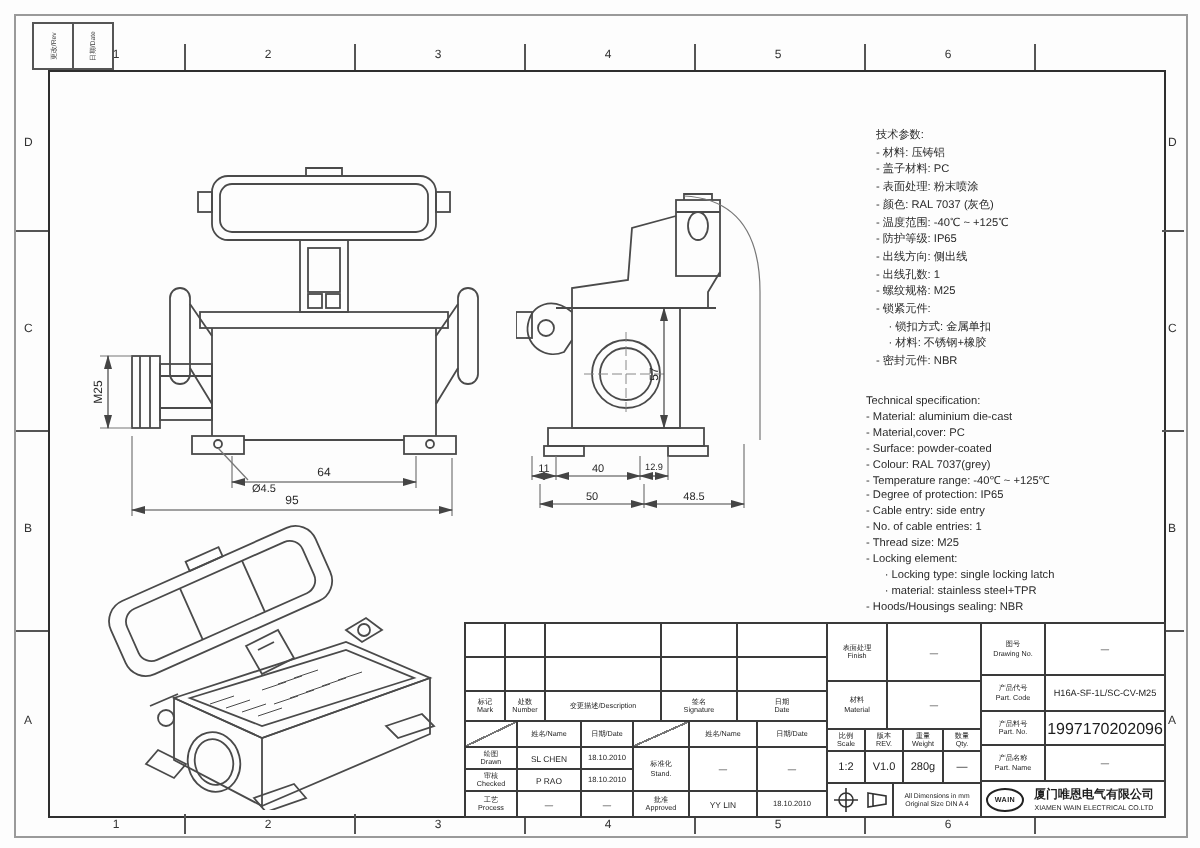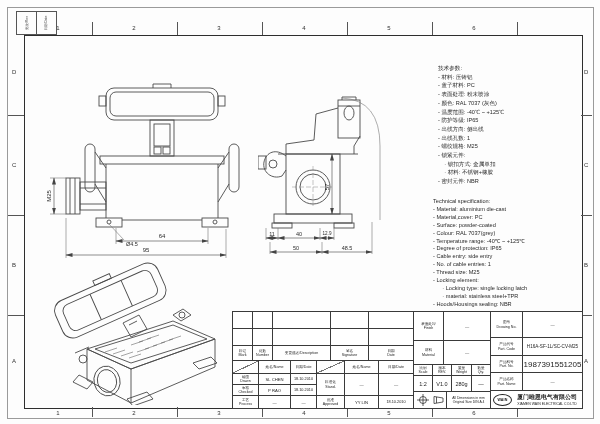--- a/index.html
+++ b/index.html
@@ -333,21 +333,21 @@
 Original Size DIN A 4</div>
 
   <div class="c lb" style="left:258px;top:0;width:32px;height:26px">图号
 Drawing No.</div>
   <div class="c vl noR" style="left:290px;top:0;width:59px;height:26px">—</div>
   <div class="c lb" style="left:258px;top:26px;width:32px;height:18px">产品代号
 Part. Code</div>
   <div class="c noR" style="left:290px;top:26px;width:59px;height:18px;font-size:4.6px">H16A-SF-1L/SC-CV-M25</div>
   <div class="c lb" style="left:258px;top:44px;width:32px;height:17px">产品料号
 Part. No.</div>
-  <div class="c noR" style="left:290px;top:44px;width:59px;height:17px;font-size:8px">1987391551205</div>
+  <div class="c noR" style="left:290px;top:44px;width:59px;height:17px;font-size:8px">1997170202096</div>
   <div class="c lb" style="left:258px;top:61px;width:32px;height:18px">产品名称
 Part. Name</div>
   <div class="c vl noR" style="left:290px;top:61px;width:59px;height:18px">—</div>
 
   <div class="c noR noB" style="left:258px;top:79px;width:91px;height:17px;justify-content:flex-start;padding:0 2px;gap:2px">
     <span class="logo">WAIN</span>
     <span style="display:flex;flex-direction:column;align-items:center;flex:1">
       <span style="font-size:6px;font-weight:bold;white-space:nowrap">厦门唯恩电气有限公司</span>
       <span style="font-size:3.5px;white-space:nowrap">XIAMEN WAIN ELECTRICAL CO.LTD</span>
     </span>

